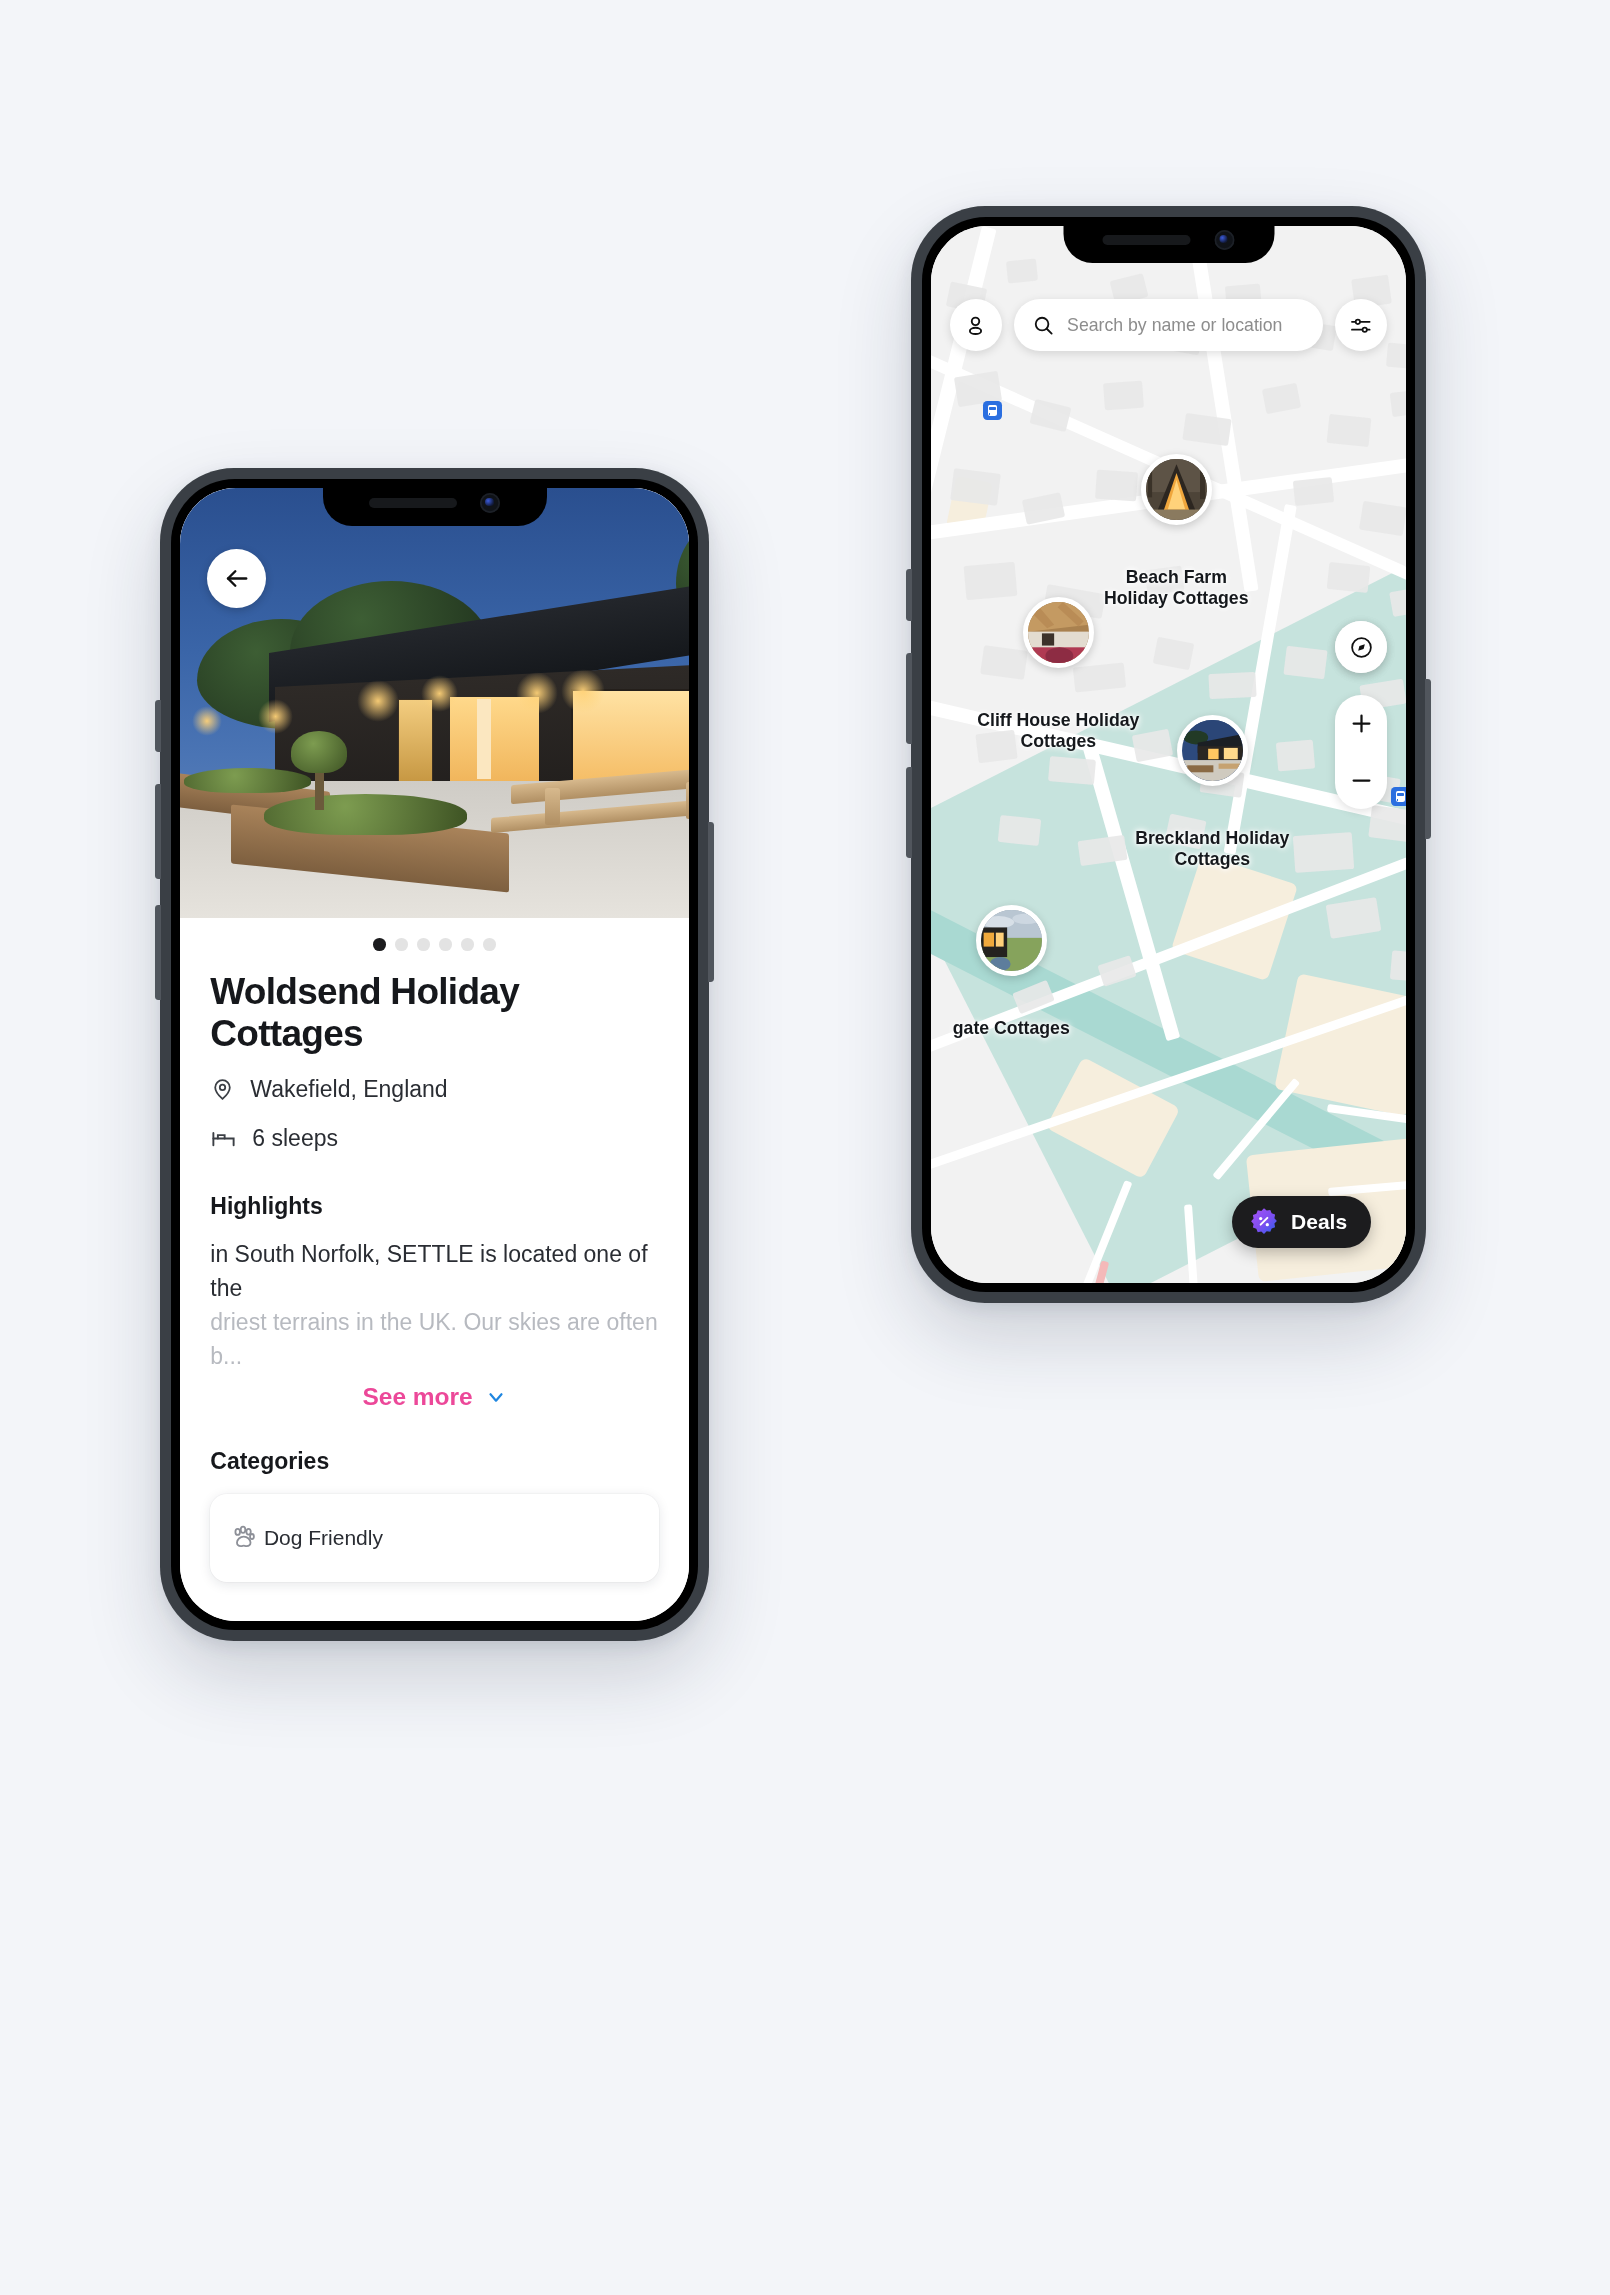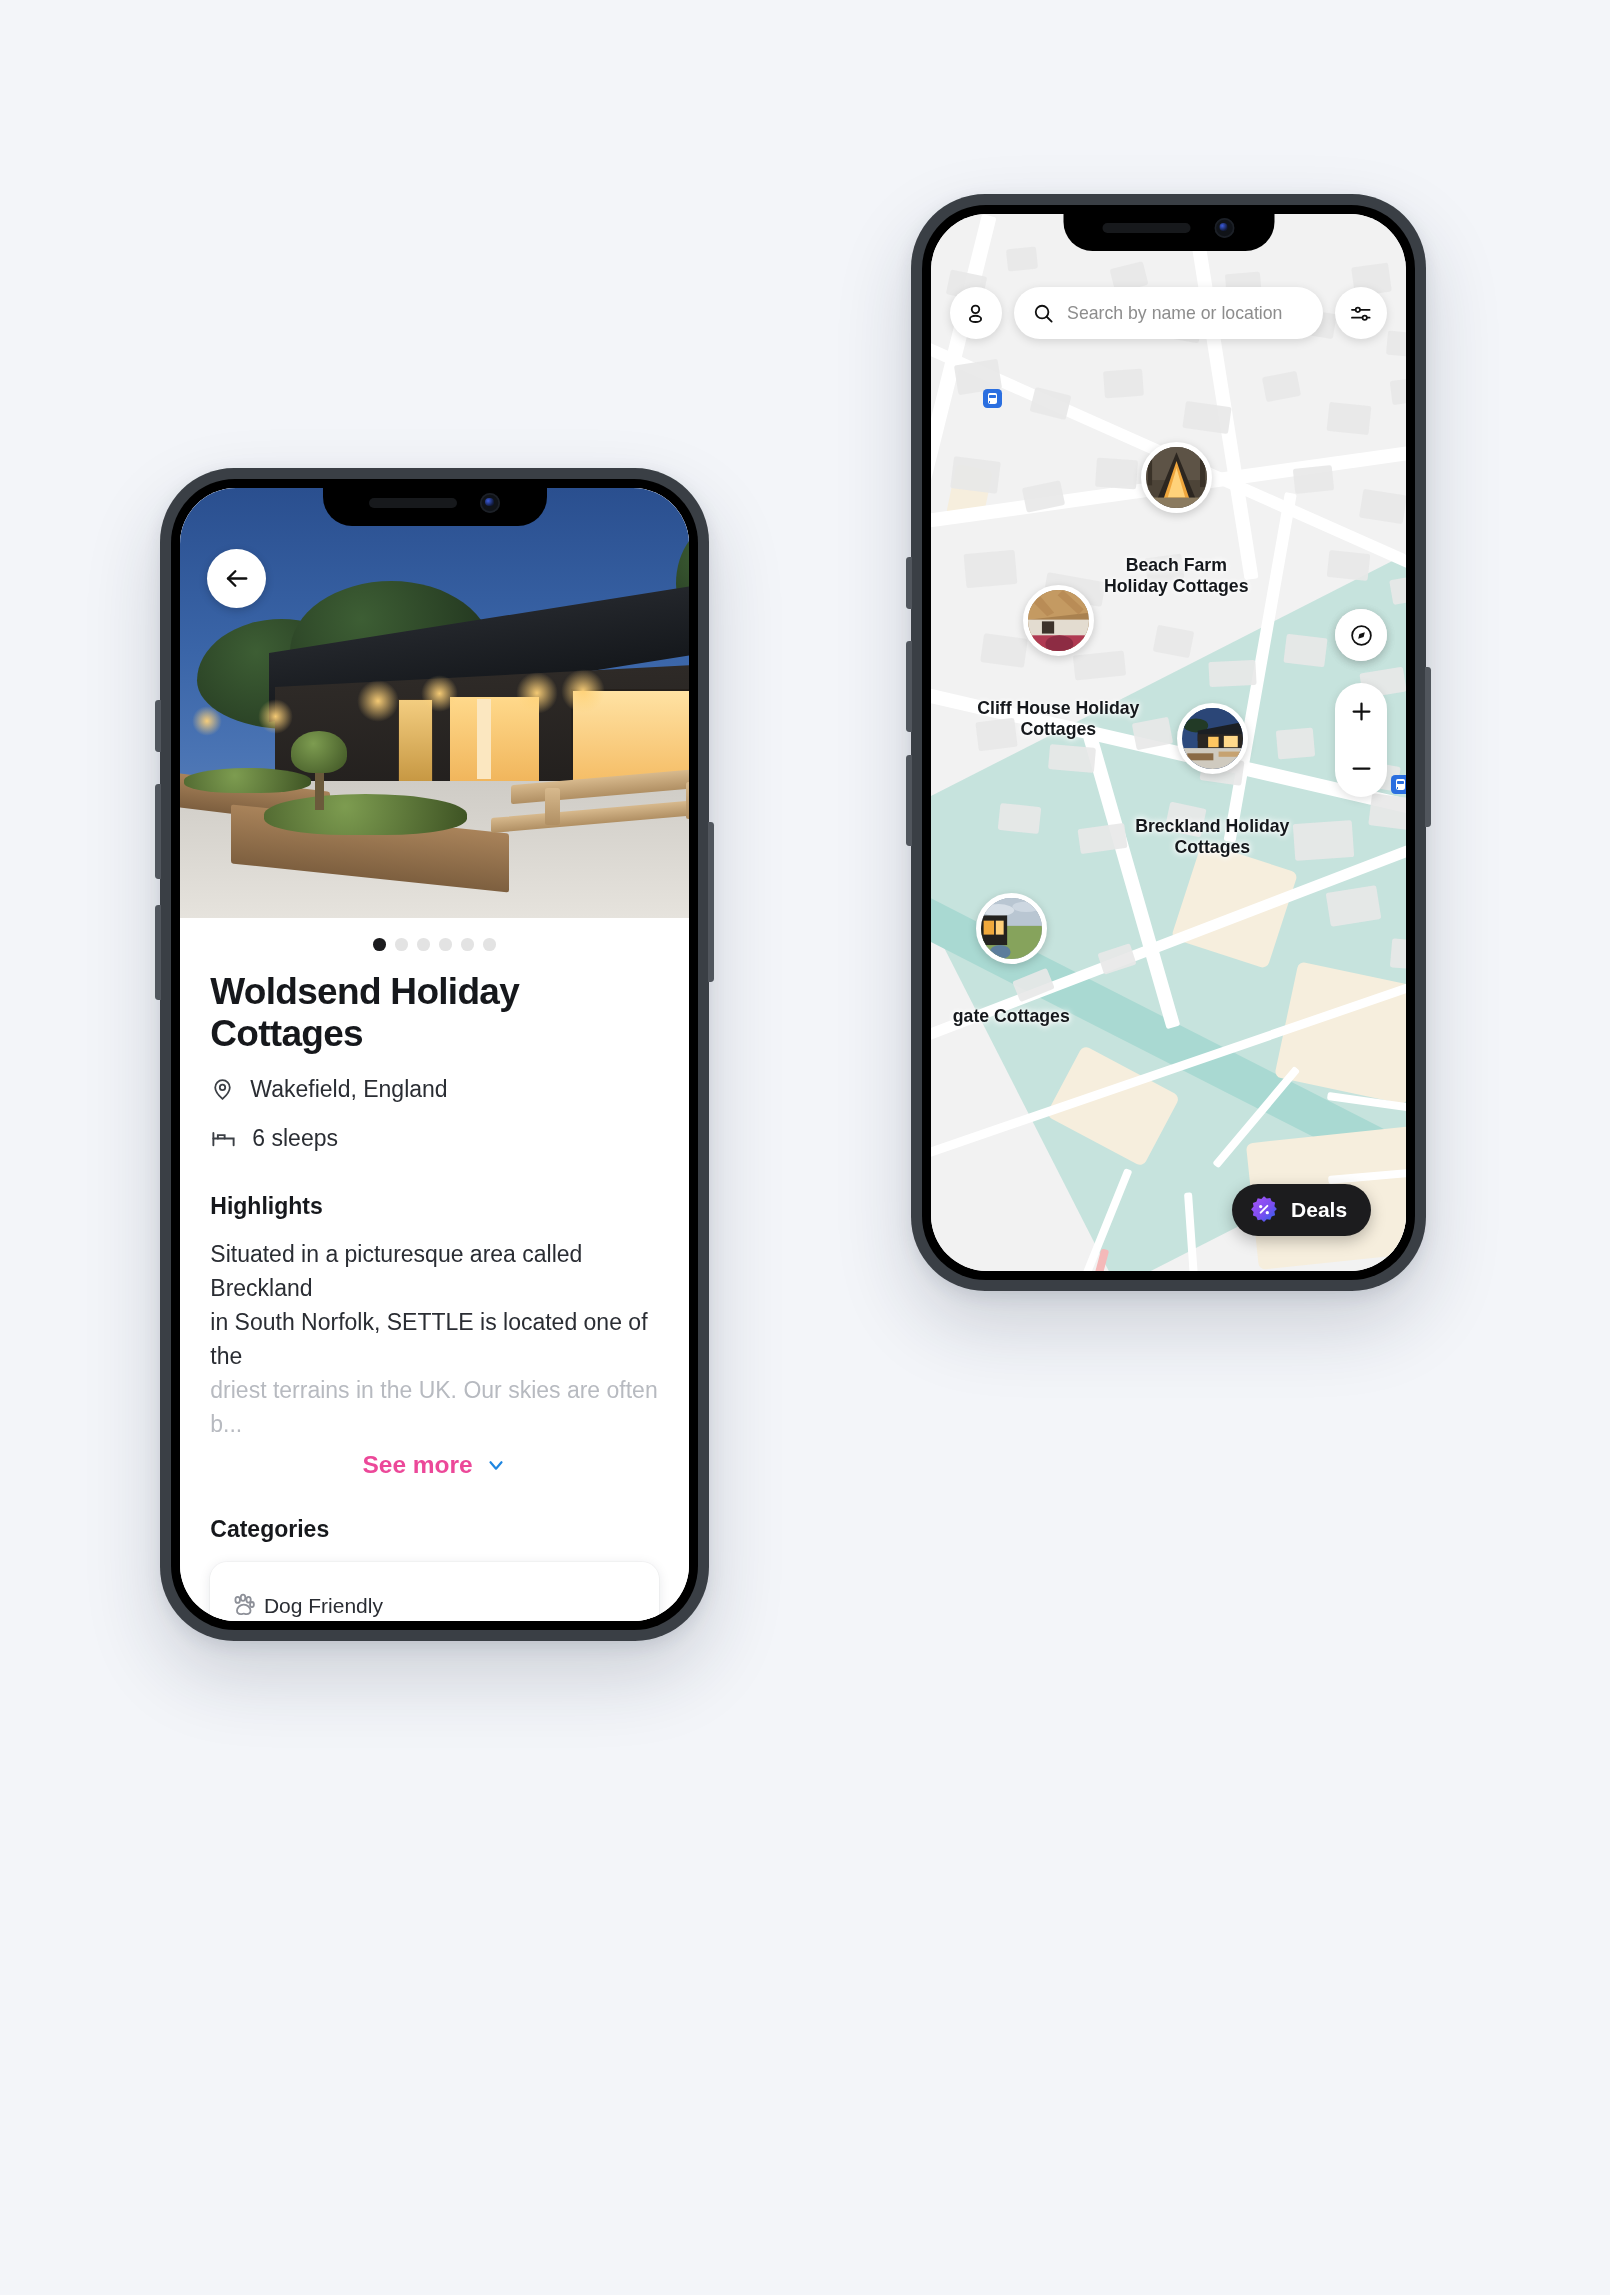--- a/index.html
+++ b/index.html
@@ -44,21 +44,21 @@
   .speaker { width: 88px; height: 10px; border-radius: 6.8px; background: #17191c; }
   .camera { width: 20px; height: 20px; border-radius: 50%; background: #101318;
             box-shadow: inset 0 0 0 1.7px #1c2027; position: relative; }
   .camera::after { content:""; position:absolute; left:5px; top:5px; width:8.4px; height:8.4px;
                    border-radius:50%; background: radial-gradient(circle at 35% 35%, #3b5bdb 0%, #111a3a 70%); }
 
   
   .btn-side { position: absolute; background: #51565d; border-radius: 3.4px; }
 
   
-  #phone-map { left: 911px; top: 194px; width: 515px; height: 1097px; }
+  #phone-map { left: 911px; top: 206px; width: 515px; height: 1097px; }
   #phone-map .notch { width: 211px; height: 46px; }
   #phone-map .btn-side.power { right: -5px; top: 473px; width: 5.9px; height: 160px; border-radius: 0 3.4px 3.4px 0;}
   #phone-map .btn-side.vol-a { left: -5px; top: 363px; width: 5.9px; height: 52px; border-radius: 3.4px 0 0 3.4px;}
   #phone-map .btn-side.vol-b { left: -5px; top: 447px; width: 5.9px; height: 91px; border-radius: 3.4px 0 0 3.4px;}
   #phone-map .btn-side.vol-c { left: -5px; top: 561px; width: 5.9px; height: 91px; border-radius: 3.4px 0 0 3.4px;}
 
   
   .map-canvas { position: absolute; inset: 0; background: #f2f2f2; overflow: hidden; }
   .map-water { position: absolute; background: #a9d9d2; }
   .map-green { position: absolute; background: #c6e3dd; }
@@ -528,21 +528,20 @@
                     <path d="M3 12h18v6"></path>
                     <path d="M7 12V9h6v3"></path>
                 </svg>
               </span>
               <span class="mtext">6 sleeps</span>
             </div>
 
             <div id="sec-highlights">
               <div class="section-h">Highlights</div>
               <div class="hl-text">
-                <div>Situated in a picturesque area called Breckland</div>
                 <div>in South Norfolk, SETTLE is located one of the</div>
                 <div class="fade">driest terrains in the UK. Our skies are often b...</div>
               </div>
               <div class="see-more">
                 <span class="sm-label">See more</span>
                 <span>
                   <svg width="22" height="22" viewBox="0 0 24 24" fill="none" stroke="#1f86e0" stroke-width="2.4" stroke-linecap="round" stroke-linejoin="round">
                     <polyline points="6,9 12,16 18,9"></polyline>
                   </svg>
                 </span>

